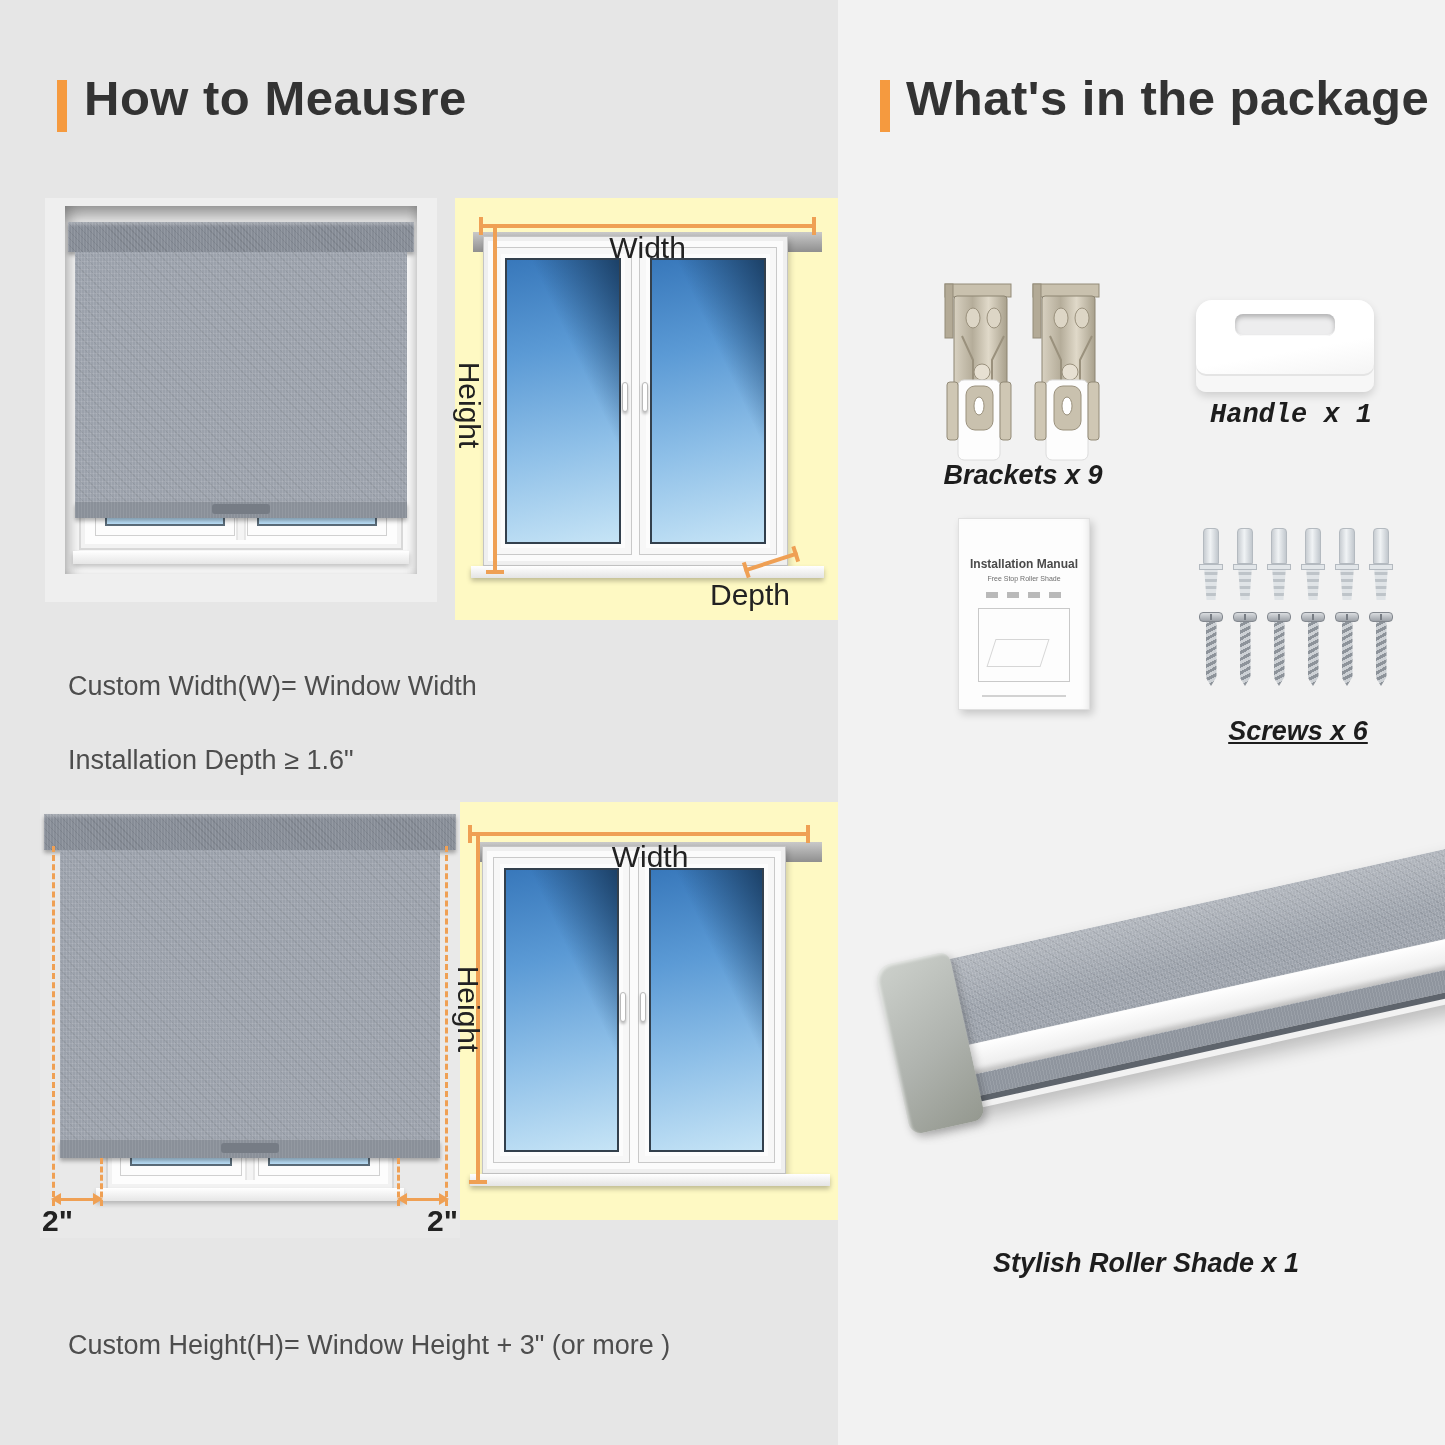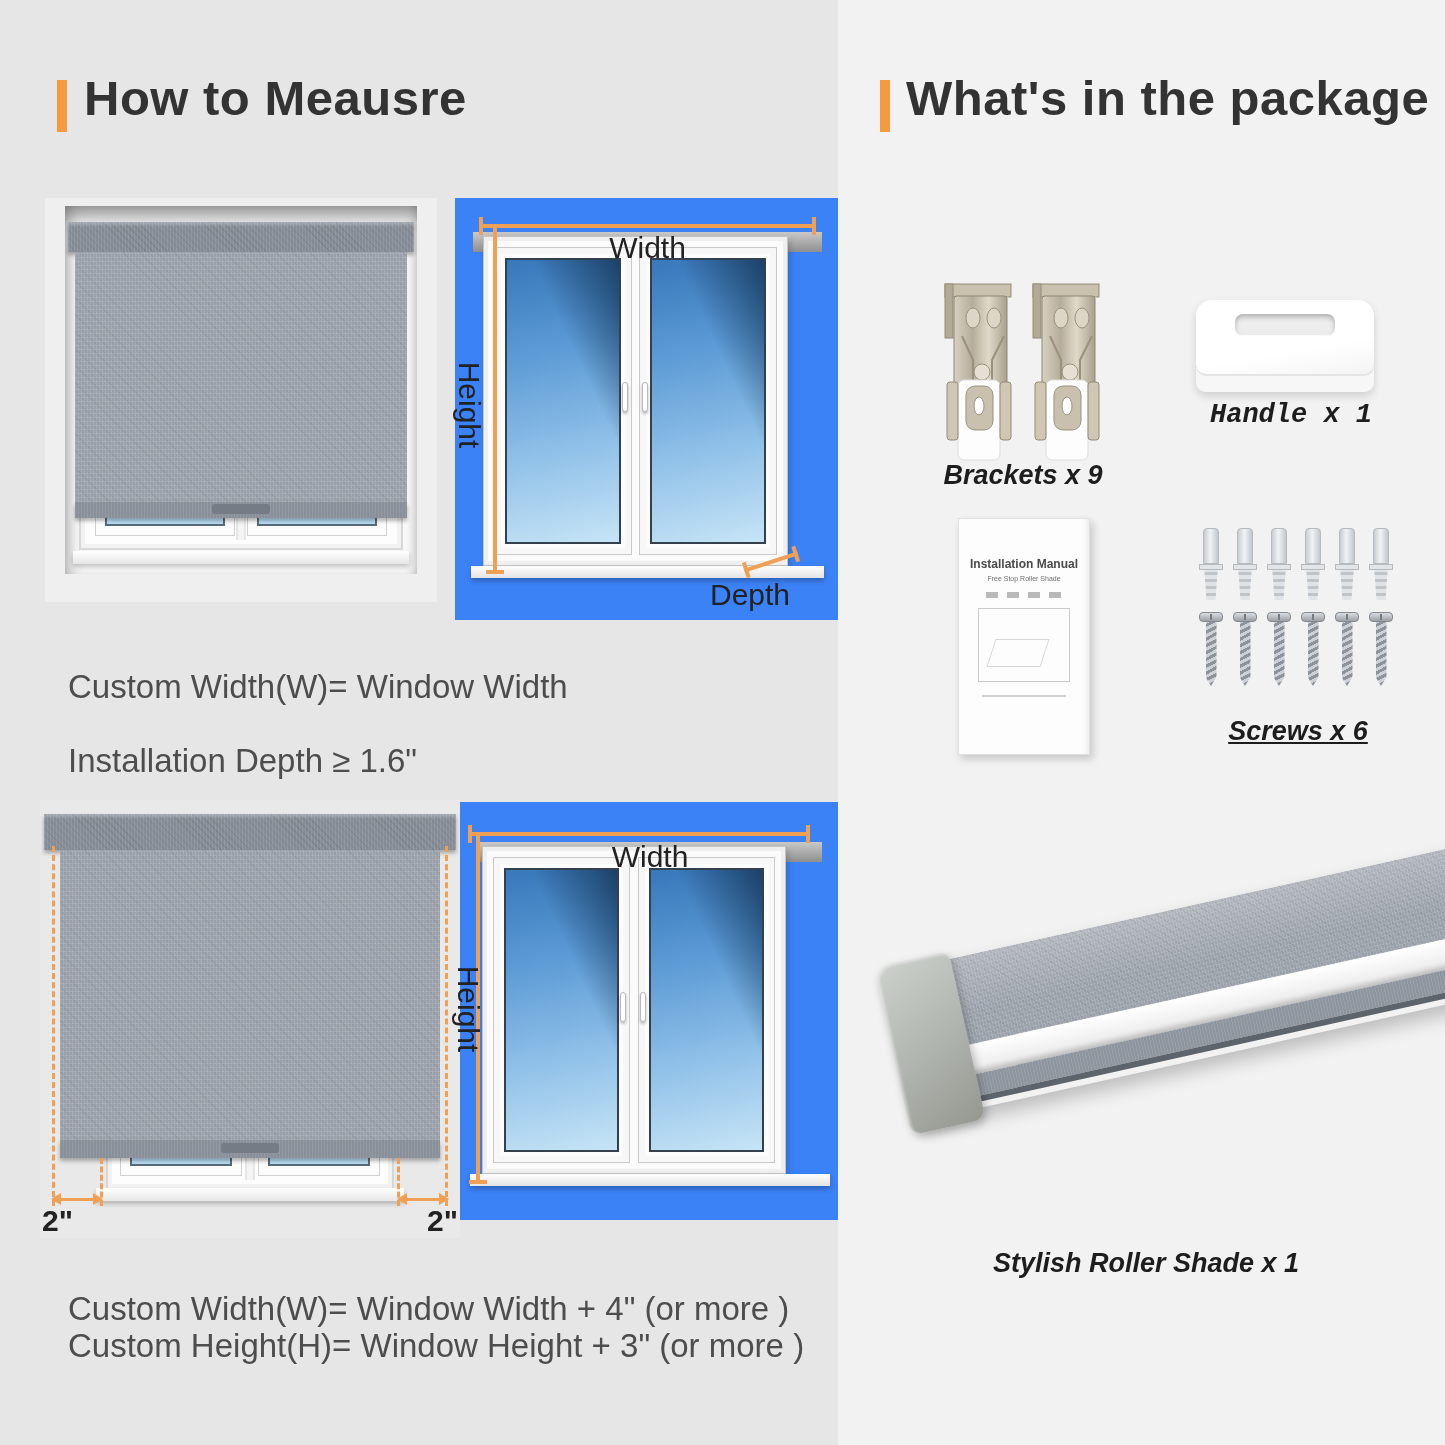--- a/index.html
+++ b/index.html
@@ -42,21 +42,21 @@
     background-image:
       repeating-linear-gradient(90deg,rgba(255,255,255,.10) 0 1px,rgba(0,0,0,0) 1px 3px),
       repeating-linear-gradient(45deg,rgba(0,0,0,.08) 0 1px,rgba(0,0,0,0) 1px 5px);
     box-shadow:0 3px 4px rgba(0,0,0,.3),inset 0 3px 3px rgba(255,255,255,.25);}
   .bottombar{background-color:#8A9099;
     background-image:repeating-linear-gradient(90deg,rgba(255,255,255,.08) 0 1px,rgba(0,0,0,0) 1px 3px);
     box-shadow:0 3px 4px rgba(0,0,0,.3);}
   .pull-tab{position:absolute;left:50%;transform:translateX(-50%);width:58px;height:10px;background:#767C85;border-radius:3px;}
 
   
-  .diagram{position:absolute;background:#3b82f6;}
+  .diagram{position:absolute;background:#fef9c3;}
   .diag-shadow{position:absolute;left:18px;right:18px;height:20px;background:linear-gradient(#C9C9C9,#8F8F8F);}
   .dframe{position:absolute;background:#FBFBFB;border:1px solid #C4C4C4;box-shadow:inset 0 0 0 4px #EFEFEF,2px 4px 6px rgba(0,0,0,.18);}
   .dsash{position:absolute;top:10px;bottom:10px;background:#FCFCFC;border:1px solid #C9C9C9;box-shadow:inset 0 0 0 6px #F7F7F7;}
   .dsash .dglass{position:absolute;left:10px;right:10px;top:10px;bottom:10px;border:2px solid #33404D;
     background:linear-gradient(168deg,#3878BB 0%,#5B9AD5 32%,#8FC0E8 66%,#C6E4F6 100%);overflow:hidden;}
   .dsash .dglass::after{content:"";position:absolute;inset:0;background:linear-gradient(245deg,#1C4168 0%,rgba(28,65,104,0) 36%);}
   .dhandle{position:absolute;width:6px;height:30px;background:#FFFFFF;border:1px solid #B9B9B9;border-radius:3px;box-shadow:0 2px 3px rgba(0,0,0,.25);}
   .dsill{position:absolute;height:12px;background:linear-gradient(#FFFFFF,#E4E4E4);box-shadow:0 3px 5px rgba(0,0,0,.25);}
 
   .mline-h{position:absolute;height:4px;background:var(--measure);}
@@ -64,37 +64,37 @@
   .mline-h::before{left:0;} .mline-h::after{right:0;}
   .mline-v{position:absolute;width:4px;background:var(--measure);}
   .mline-v::before,.mline-v::after{content:"";position:absolute;height:4px;width:18px;left:-7px;background:var(--measure);}
   .mline-v::before{top:0;} .mline-v::after{bottom:0;}
   .measure-label{position:absolute;font-size:30px;color:#222;white-space:nowrap;}
   .depth-mark{position:absolute;height:4px;background:var(--measure);transform:rotate(-18deg);}
   .depth-mark::before,.depth-mark::after{content:"";position:absolute;width:4px;height:16px;top:-6px;background:var(--measure);}
   .depth-mark::before{left:0;} .depth-mark::after{right:0;}
 
   .mount-heading{position:absolute;font-size:38px;font-weight:bold;color:var(--heading);text-align:center;}
-  .mount-lines{position:absolute;font-size:33px;color:var(--body);line-height:37px;white-space:pre;}
+  .mount-lines{position:absolute;font-size:27px;color:var(--body);line-height:37px;white-space:pre;}
 
   .dash-v{position:absolute;width:0;border-left:3px dashed var(--measure);}
   .arrow-h{position:absolute;height:3px;background:var(--measure);}
   .arrow-h::before{content:"";position:absolute;left:-2px;top:-5px;border-top:6px solid transparent;border-bottom:6px solid transparent;border-right:10px solid var(--measure);}
   .arrow-h::after{content:"";position:absolute;right:-2px;top:-5px;border-top:6px solid transparent;border-bottom:6px solid transparent;border-left:10px solid var(--measure);}
   .overhang-label{position:absolute;font-size:30px;color:#222;font-weight:bold;}
 
   
   .item-label{position:absolute;font-size:27px;font-weight:bold;font-style:italic;color:#1D1D1D;text-align:center;white-space:nowrap;}
 
   .handle-body{position:absolute;width:178px;height:92px;background:linear-gradient(170deg,#FFFFFF 55%,#EFEFEF 100%);
     border-radius:16px 16px 10px 10px;box-shadow:0 4px 8px rgba(0,0,0,.15),inset 0 -16px 0 #F7F7F7,inset 0 -18px 0 #E4E4E4;}
   .handle-slot{position:absolute;left:50%;transform:translateX(-50%);top:14px;width:100px;height:22px;background:#EDEDEE;border-radius:8px;
     box-shadow:inset 0 3px 5px rgba(0,0,0,.25),inset 0 -1px 0 #fff;}
 
-  .manual{position:absolute;width:132px;height:237px;background:#FDFDFD;border:1px solid #E0E0E0;
+  .manual{position:absolute;width:132px;height:192px;background:#FDFDFD;border:1px solid #E0E0E0;
     box-shadow:3px 4px 8px rgba(0,0,0,.18),inset -6px 0 8px -6px rgba(0,0,0,.12);padding-top:38px;text-align:center;}
   .manual-title{font-size:12px;font-weight:bold;color:#4A4A4A;}
   .manual-sub{font-size:7px;color:#6E6E6E;margin-top:4px;}
   .manual-dashes{margin:10px auto 0;width:76px;height:6px;
     background:repeating-linear-gradient(90deg,#B9B9B9 0 12px,transparent 12px 21px);}
   .manual-fig{margin:10px auto 0;width:92px;height:74px;border:1px solid #C9C9C9;position:relative;}
   .manual-fig::after{content:"";position:absolute;left:12px;bottom:14px;width:52px;height:26px;border:1px solid #D6D6D6;transform:skewX(-18deg);}
   .manual-foot{margin:10px auto 0;width:84px;height:5px;
     background:repeating-linear-gradient(0deg,#D2D2D2 0 2px,transparent 2px 5px);}
 
@@ -221,21 +221,20 @@
         <div class="dhandle" style="left:137px;top:145px;"></div>
         <div class="dhandle" style="left:157px;top:145px;"></div>
       </div>
       <div class="dsill" style="left:10px;right:10px;top:372px;"></div>
       <div class="mline-h" style="left:8px;right:30px;top:30px;"></div>
       <div class="mline-v" style="left:16px;top:30px;height:352px;"></div>
       <div class="measure-label" style="top:38px;left:0;right:0;text-align:center;">Width</div>
       <div class="measure-label" style="left:-67px;top:190px;width:150px;text-align:center;transform:rotate(90deg);">Height</div>
     </div>
 
-    <div class="mount-lines" style="left:68px;top:1290px;">Custom Width(W)= Window Width + 4" (or more )</div>
     <div class="mount-lines" style="left:68px;top:1327px;">Custom Height(H)= Window Height + 3" (or more )</div>
   </div>
 
   <div class="panel panel-right">
 
     <div class="accent-bar" style="left:42px;top:80px;"></div>
     <div class="sec-title" style="left:68px;top:70px;">What's in the package</div>
 
     <svg style="position:absolute;left:104px;top:280px;" width="74" height="186" viewBox="0 0 74 186">
       <defs>

